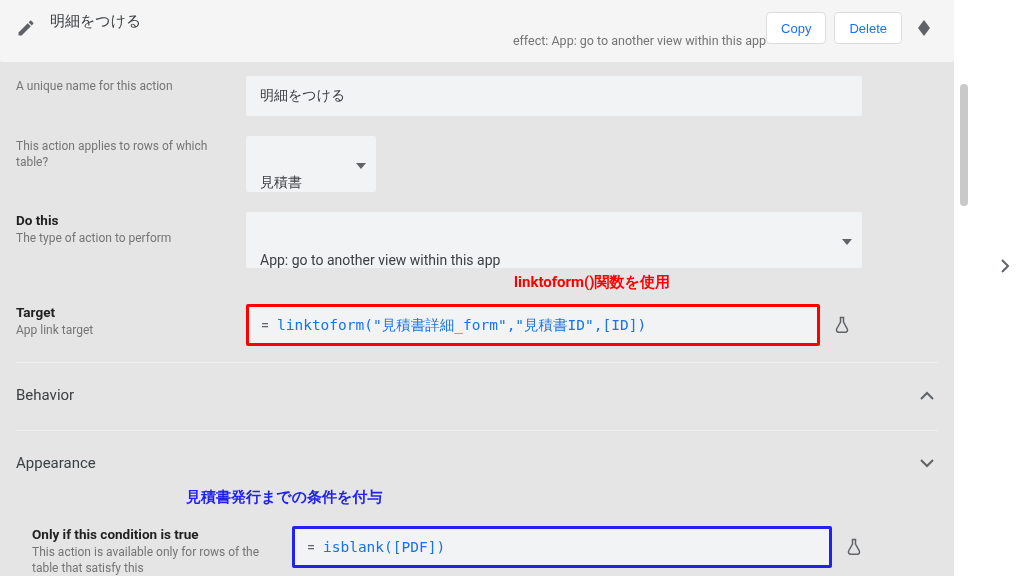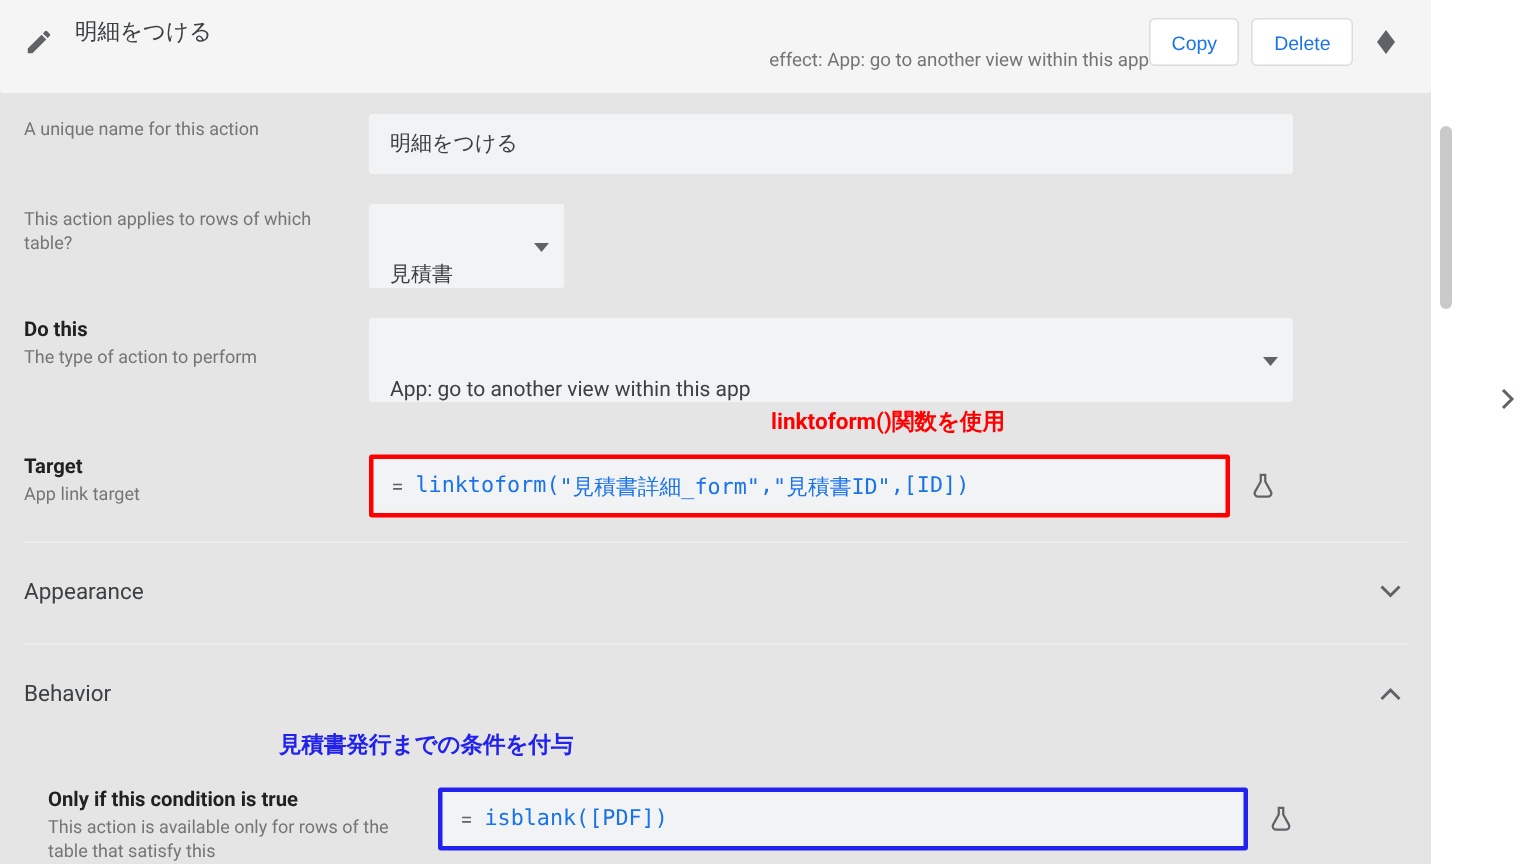--- a/index.html
+++ b/index.html
@@ -149,34 +149,34 @@
             </div>
             <div class="flask">
               <svg width="18" height="18" viewBox="0 0 24 24" fill="none" stroke="currentColor" stroke-width="2">
                   <path d="M9 2h6M10 2v6l-5 9a3 3 0 0 0 2.6 4.5h8.8A3 3 0 0 0 19 17l-5-9V2"></path>
                 </svg>
             </div>
           </div>
         </div>
       </div>
 
+      <div class="sect" style="border-top:1px solid #eee;">
+        <div class="sect-t">Behavior</div>
+        <div class="chev">
+          <svg width="14" height="9" viewBox="0 0 14 9">
+              <path d="M1 8 L7 2 L13 8" stroke="currentColor" stroke-width="2" fill="none"></path>
+            </svg>
+        </div>
+      </div>
+
       <div class="sect">
         <div class="sect-t">Appearance</div>
         <div class="chev">
           <svg width="14" height="9" viewBox="0 0 14 9">
               <path d="M1 1 L7 7 L13 1" stroke="currentColor" stroke-width="2" fill="none"></path>
-            </svg>
-        </div>
-      </div>
-
-      <div class="sect" style="border-top:1px solid #eee;">
-        <div class="sect-t">Behavior</div>
-        <div class="chev">
-          <svg width="14" height="9" viewBox="0 0 14 9">
-              <path d="M1 8 L7 2 L13 8" stroke="currentColor" stroke-width="2" fill="none"></path>
             </svg>
         </div>
       </div>
 
       <div class="anno-blue" style="margin-left:170px; text-align:left;">見積書発行までの条件を付与</div>
 
       <div class="row" style="padding-top:13px; padding-left:16px;">
         <div class="lab" style="width:260px;">
           <div class="lab-t">Only if this condition is true</div>
           <div class="lab-d">This action is available only for rows of the table that satisfy this</div>

